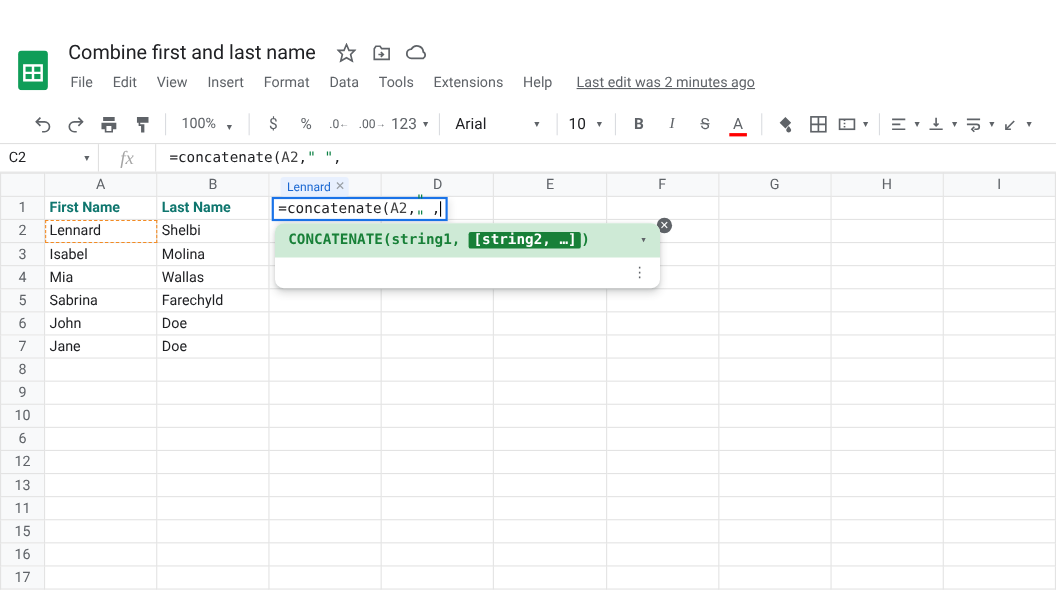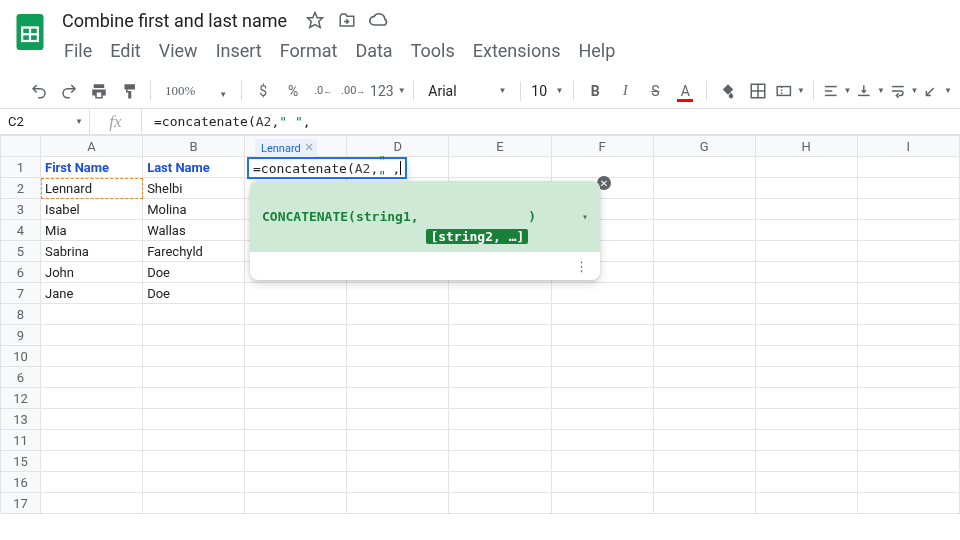--- a/index.html
+++ b/index.html
@@ -10,22 +10,23 @@
     color: #202124;
     background: #fff;
     width: 960px;
     height: 540px;
     overflow: hidden;
     position: relative;
   }
   
   .header {
     display: flex;
-    align-items: flex-start;
+    align-items: center;
     padding: 6px 10px 0 10px;
+    margin-top: 28px;
   }
   .logo {
     width: 40px;
     height: 40px;
     display: flex;
     align-items: center;
     justify-content: center;
     margin-top: 6px;
   }
   .logo svg { width: 28px; height: 36px; }
@@ -43,21 +44,21 @@
   }
   .title-icon {
     color: #5f6368;
     width: 20px; height: 20px;
     display: flex; align-items: center; justify-content: center;
   }
   .menubar {
     display: flex;
     align-items: center;
     gap: 2px;
-    font-size: 18px;
+    font-size: 13px;
     color: #5f6368;
     margin-top: 2px;
   }
   .menu-item {
     padding: 4px 8px;
     border-radius: 4px;
   }
   .last-edit {
     margin-left: 12px;
     text-decoration: underline;
@@ -87,21 +88,21 @@
   .sep {
     width: 1px;
     height: 20px;
     background: #dadce0;
     margin: 0 4px;
   }
   .zoom {
     font-size: 13px;
     color: #5f6368;
     padding: 0 6px;
-    display: flex; align-items: flex-end; gap: 20px; font-family: Liberation Serif, serif;
+    display: flex; align-items: flex-end; gap: 4px;
   }
   .font-select {
     min-width: 90px;
     font-size: 14px;
     color: #202124;
     display: flex; align-items: center; justify-content: space-between;
     padding: 0 6px;
   }
   .size-select {
     min-width: 36px;
@@ -195,21 +196,21 @@
   .corner {
     width: 40px;
     background: #f8f9fa;
   }
   .sel-col { background: #e8eaed; }
   .sel-row { background: #e8eaed; }
   .colA { width: 102px; }
   .colB { width: 102px; }
   .colC { width: 102px; }
   .colD, .colE, .colF, .colG, .colH, .colI { width: 102px; }
-  .hdr-cell strong { font-weight: 700; color:#1d4ed8; }
+  .hdr-cell strong { font-weight: 700; color:#0f766e; }
   
   .ref-cell {
     outline: 1px dashed #f28b24;
     outline-offset: -1px;
     background: #fff;
   }
   
   .edit-cell {
     position: absolute;
     left: 247px;
@@ -270,21 +271,20 @@
     border-radius: 8px 8px 0 0;
     display: flex;
     align-items: center;
     font-weight: 700;
   }
   .help-sig .active-arg {
     background: #188038;
     color: #fff;
     padding: 0 4px;
     border-radius: 2px;
-    margin-top: 40px;
   }
   .help-sig .chev {
     margin-left: auto;
     color: #5f6368;
     font-size: 10px;
   }
   .help-body {
     height: 28px;
     display: flex;
     align-items: center;
@@ -340,20 +340,21 @@
     <div class="menubar">
       <div class="menu-item">File</div>
       <div class="menu-item">Edit</div>
       <div class="menu-item">View</div>
       <div class="menu-item">Insert</div>
       <div class="menu-item">Format</div>
       <div class="menu-item">Data</div>
       <div class="menu-item">Tools</div>
       <div class="menu-item">Extensions</div>
       <div class="menu-item">Help</div>
+      <div class="last-edit">Last edit was 2 minutes ago</div>
     </div>
   </div>
 </div>
 
 <div class="toolbar">
   <div class="tbtn">
       <svg width="18" height="18" viewBox="0 0 24 24" fill="none" stroke="#5f6368" stroke-width="2">
         <path d="M9 14l-5-5 5-5"></path>
         <path d="M4 9h10a6 6 0 0 1 0 12h-3"></path>
       </svg>

